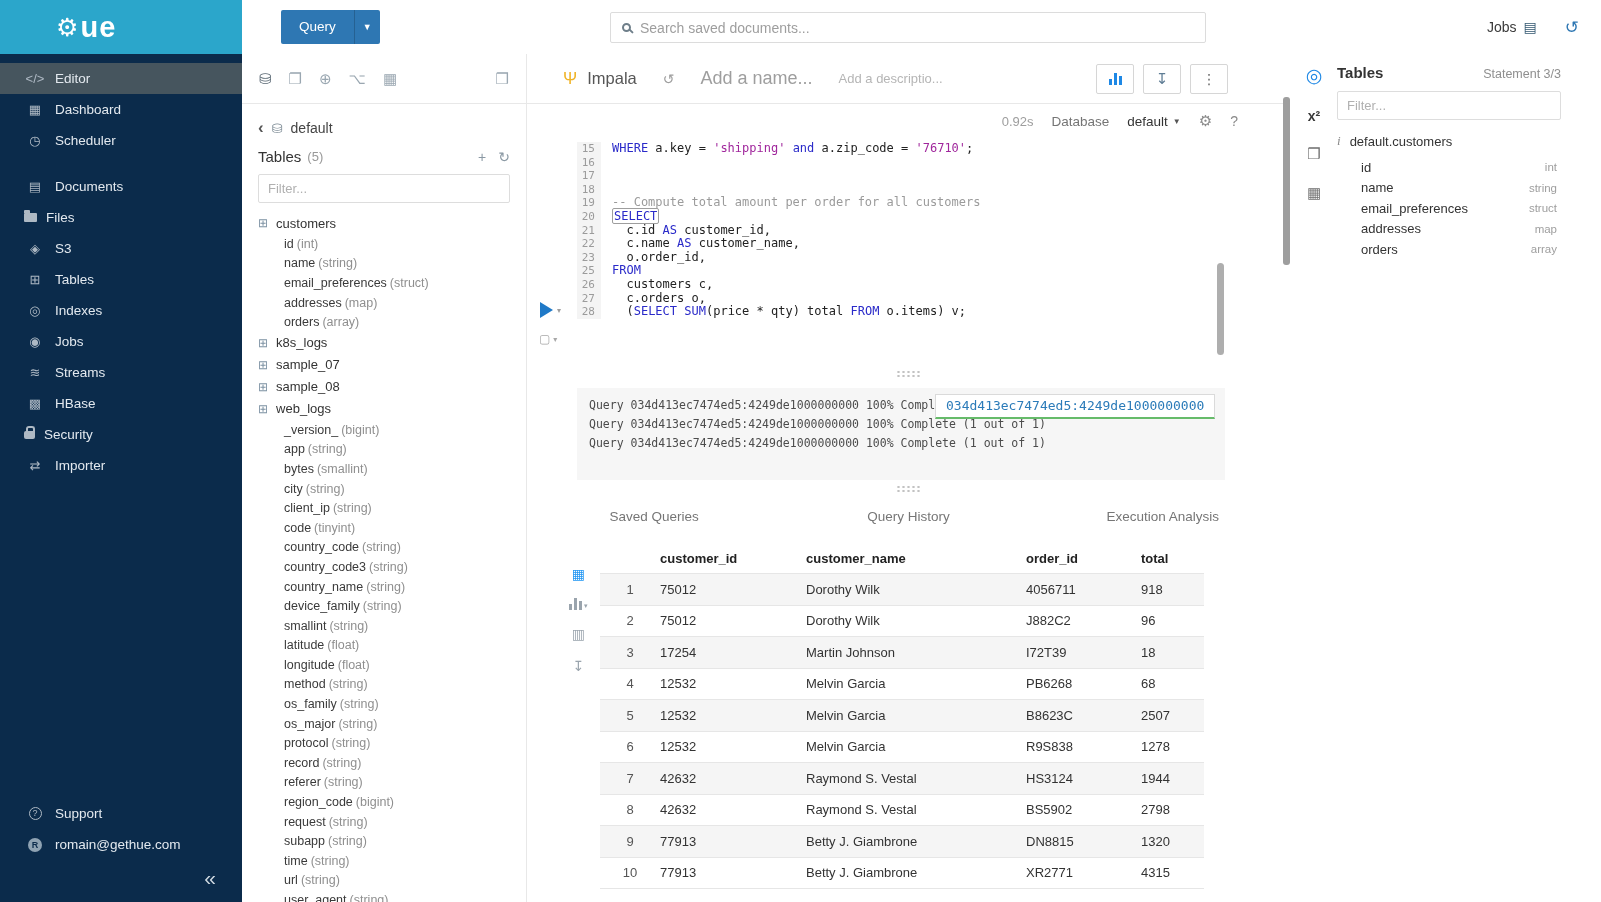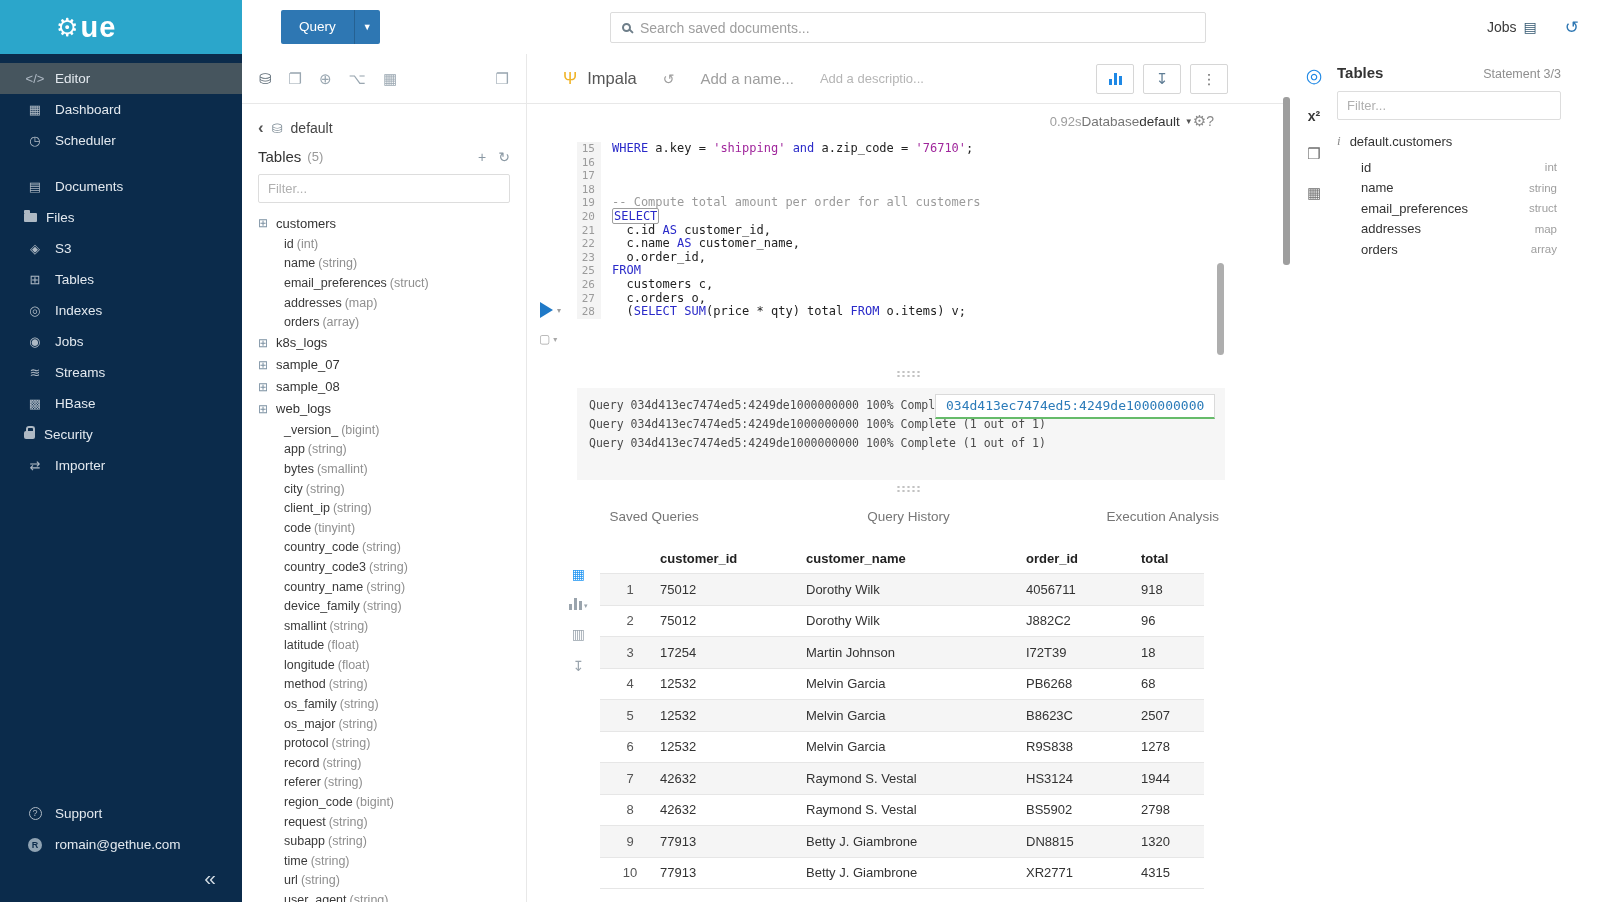--- a/index.html
+++ b/index.html
@@ -63,30 +63,30 @@
 .tree-col{height:19.6px;display:flex;align-items:center;padding-left:26px;font-size:12.5px;cursor:pointer}
 .tree-cname{color:#3a3a3a}
 .tree-ctype{color:#8f8f8f;margin-left:3px}
 
 
 #main{position:absolute;left:527px;top:54px;width:763px;bottom:0;background:#fff}
 .main-header{height:50px;border-bottom:1px solid #e8e8e8;display:flex;align-items:center;padding-left:36px}
 .engine-icon{color:#f0b429;font-size:17px}
 .engine-name{font-size:16.5px;color:#565656;margin-left:10px}
 .mh-history{color:#9e9e9e;font-size:14px;margin-left:26px;cursor:pointer}
-.mh-name{font-size:15px;color:#9e9e9e;margin-left:26px;cursor:text}
+.mh-name{font-size:18px;color:#9e9e9e;margin-left:26px;cursor:text}
 .mh-desc{font-size:13px;color:#b5b5b5;margin-left:26px;cursor:text}
 .mh-actions{margin-left:auto;margin-right:62px;display:flex;gap:9px}
 .hbtn{width:38px;height:30px;border:1px solid #d6d6d6;border-radius:2px;display:flex;align-items:center;justify-content:center;cursor:pointer;background:#fff}
 .icon-bars{display:flex;align-items:flex-end;gap:2px;height:12px}
 .icon-bars i{display:block;width:3px;background:#1e88e5}
 .icon-bars .b1{height:6px}.icon-bars .b2{height:12px}.icon-bars .b3{height:9px}
 .icon-save{color:#5f7d95;font-size:15px}
 .icon-kebab{color:#666;font-size:14px}
-.exec-row{height:34px;display:flex;align-items:center;justify-content:flex-end;padding-right:76px;}
+.exec-row{height:34px;display:flex;align-items:center;justify-content:flex-end;padding-right:52px;gap:18px}
 .exec-time{color:#9e9e9e;font-size:13px}
 .db-label{color:#757575;font-size:13.5px}
 .db-select{display:flex;align-items:center;gap:5px;color:#333;font-size:13.5px;cursor:pointer}
 .db-caret{font-size:8px;color:#555}
 .gear-icon{color:#8a8a8a;font-size:15px;cursor:pointer}
 .help-icon{color:#8a8a8a;font-size:14px;cursor:pointer}
 
 .editor{height:222px;position:relative;padding-top:4px}
 .code-area{margin-left:50px;font-family:"DejaVu Sans Mono",monospace;font-size:12px;line-height:13.6px}
 .code-line{display:flex}

